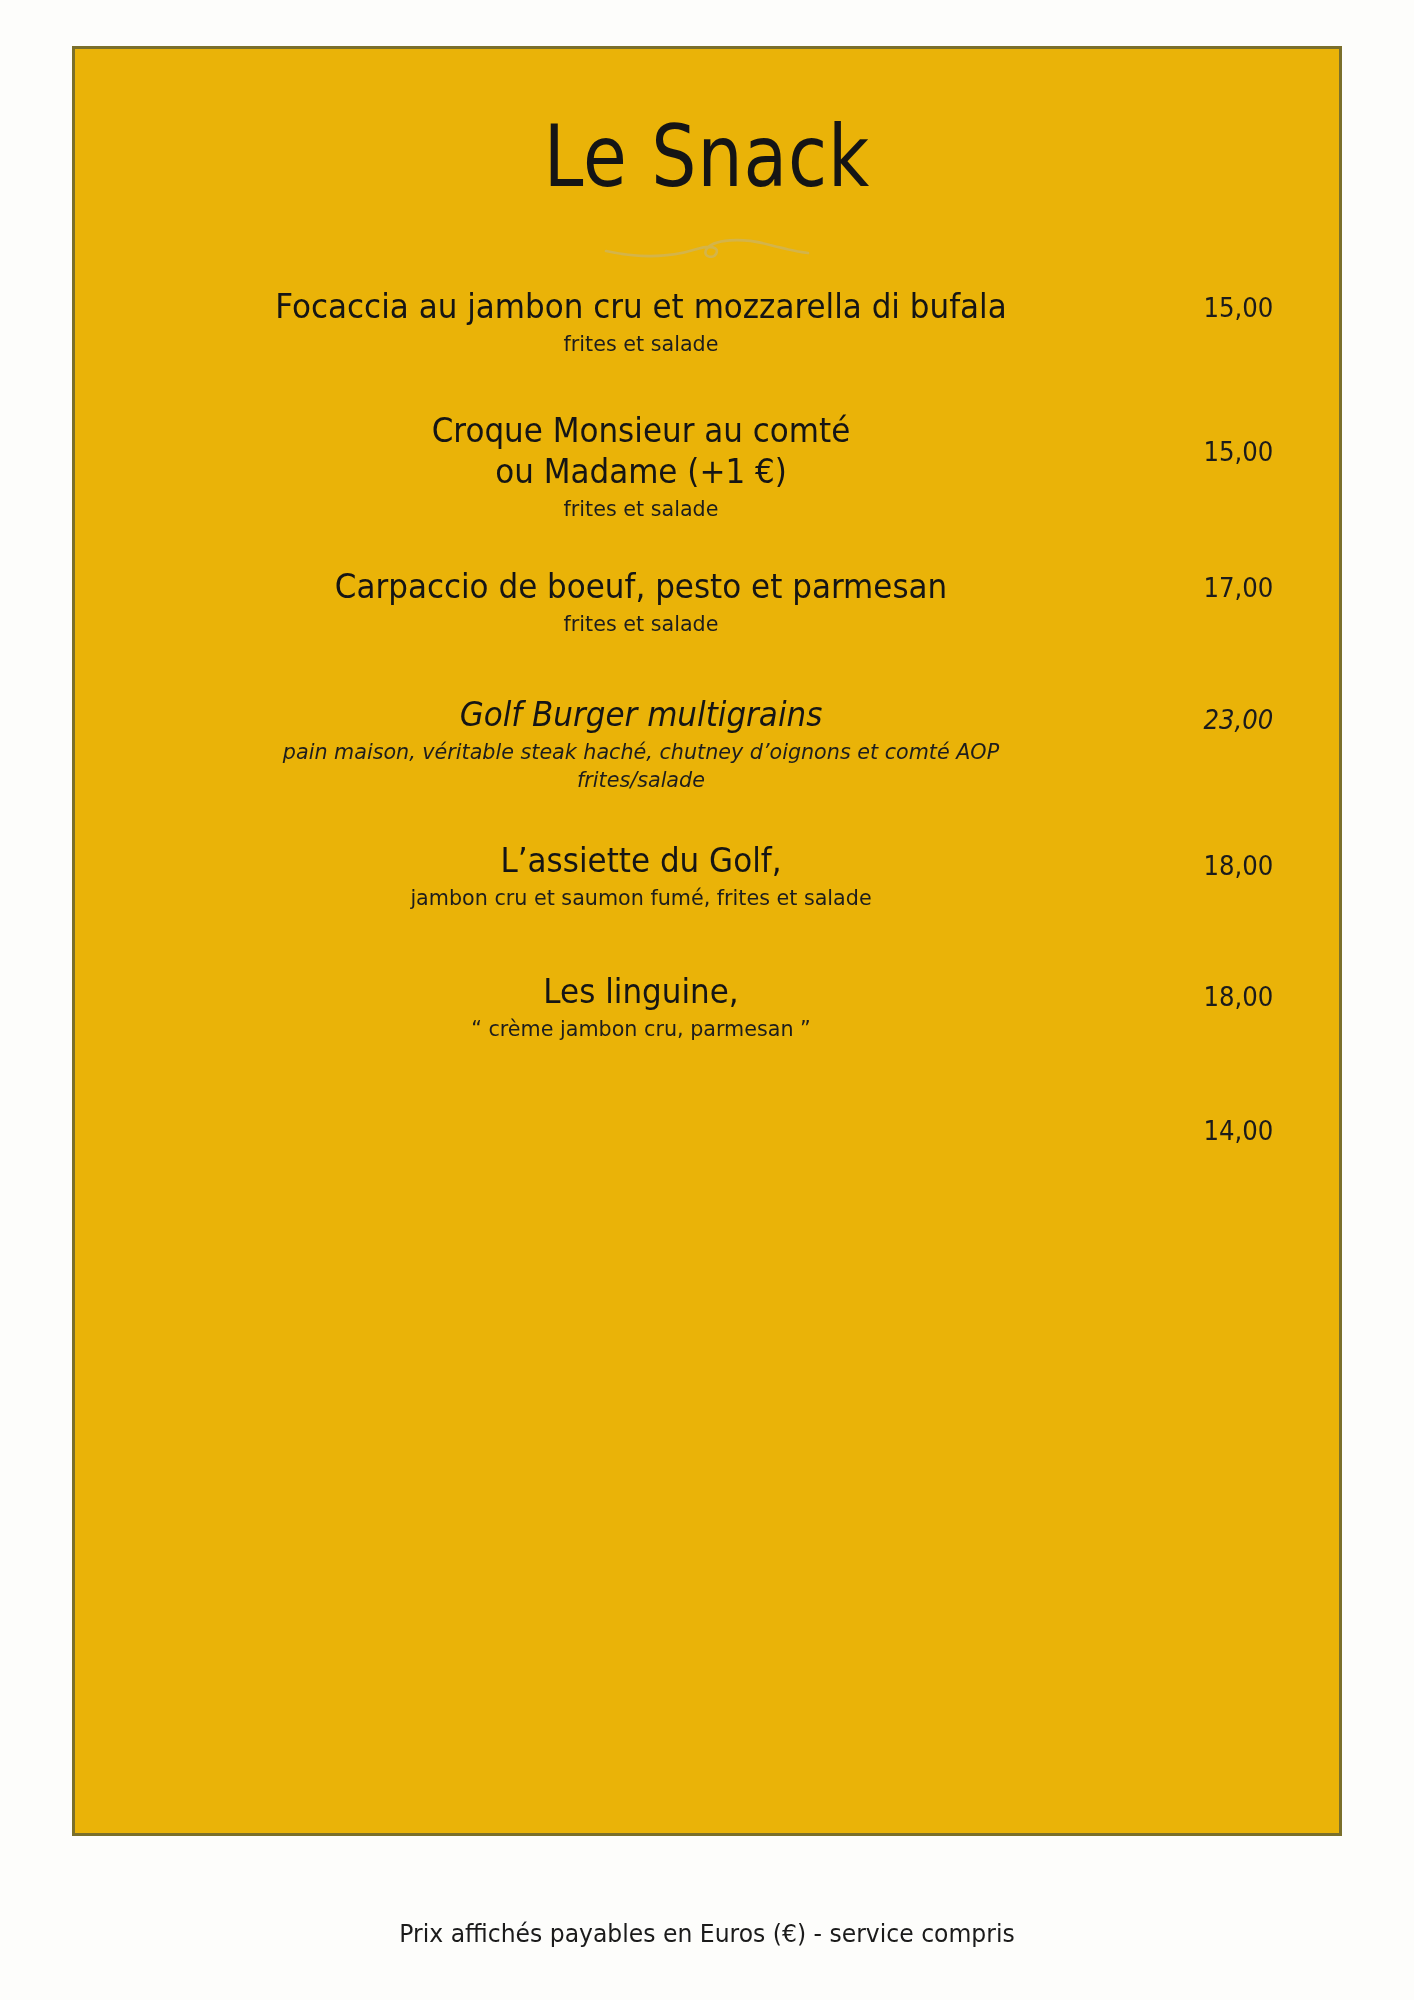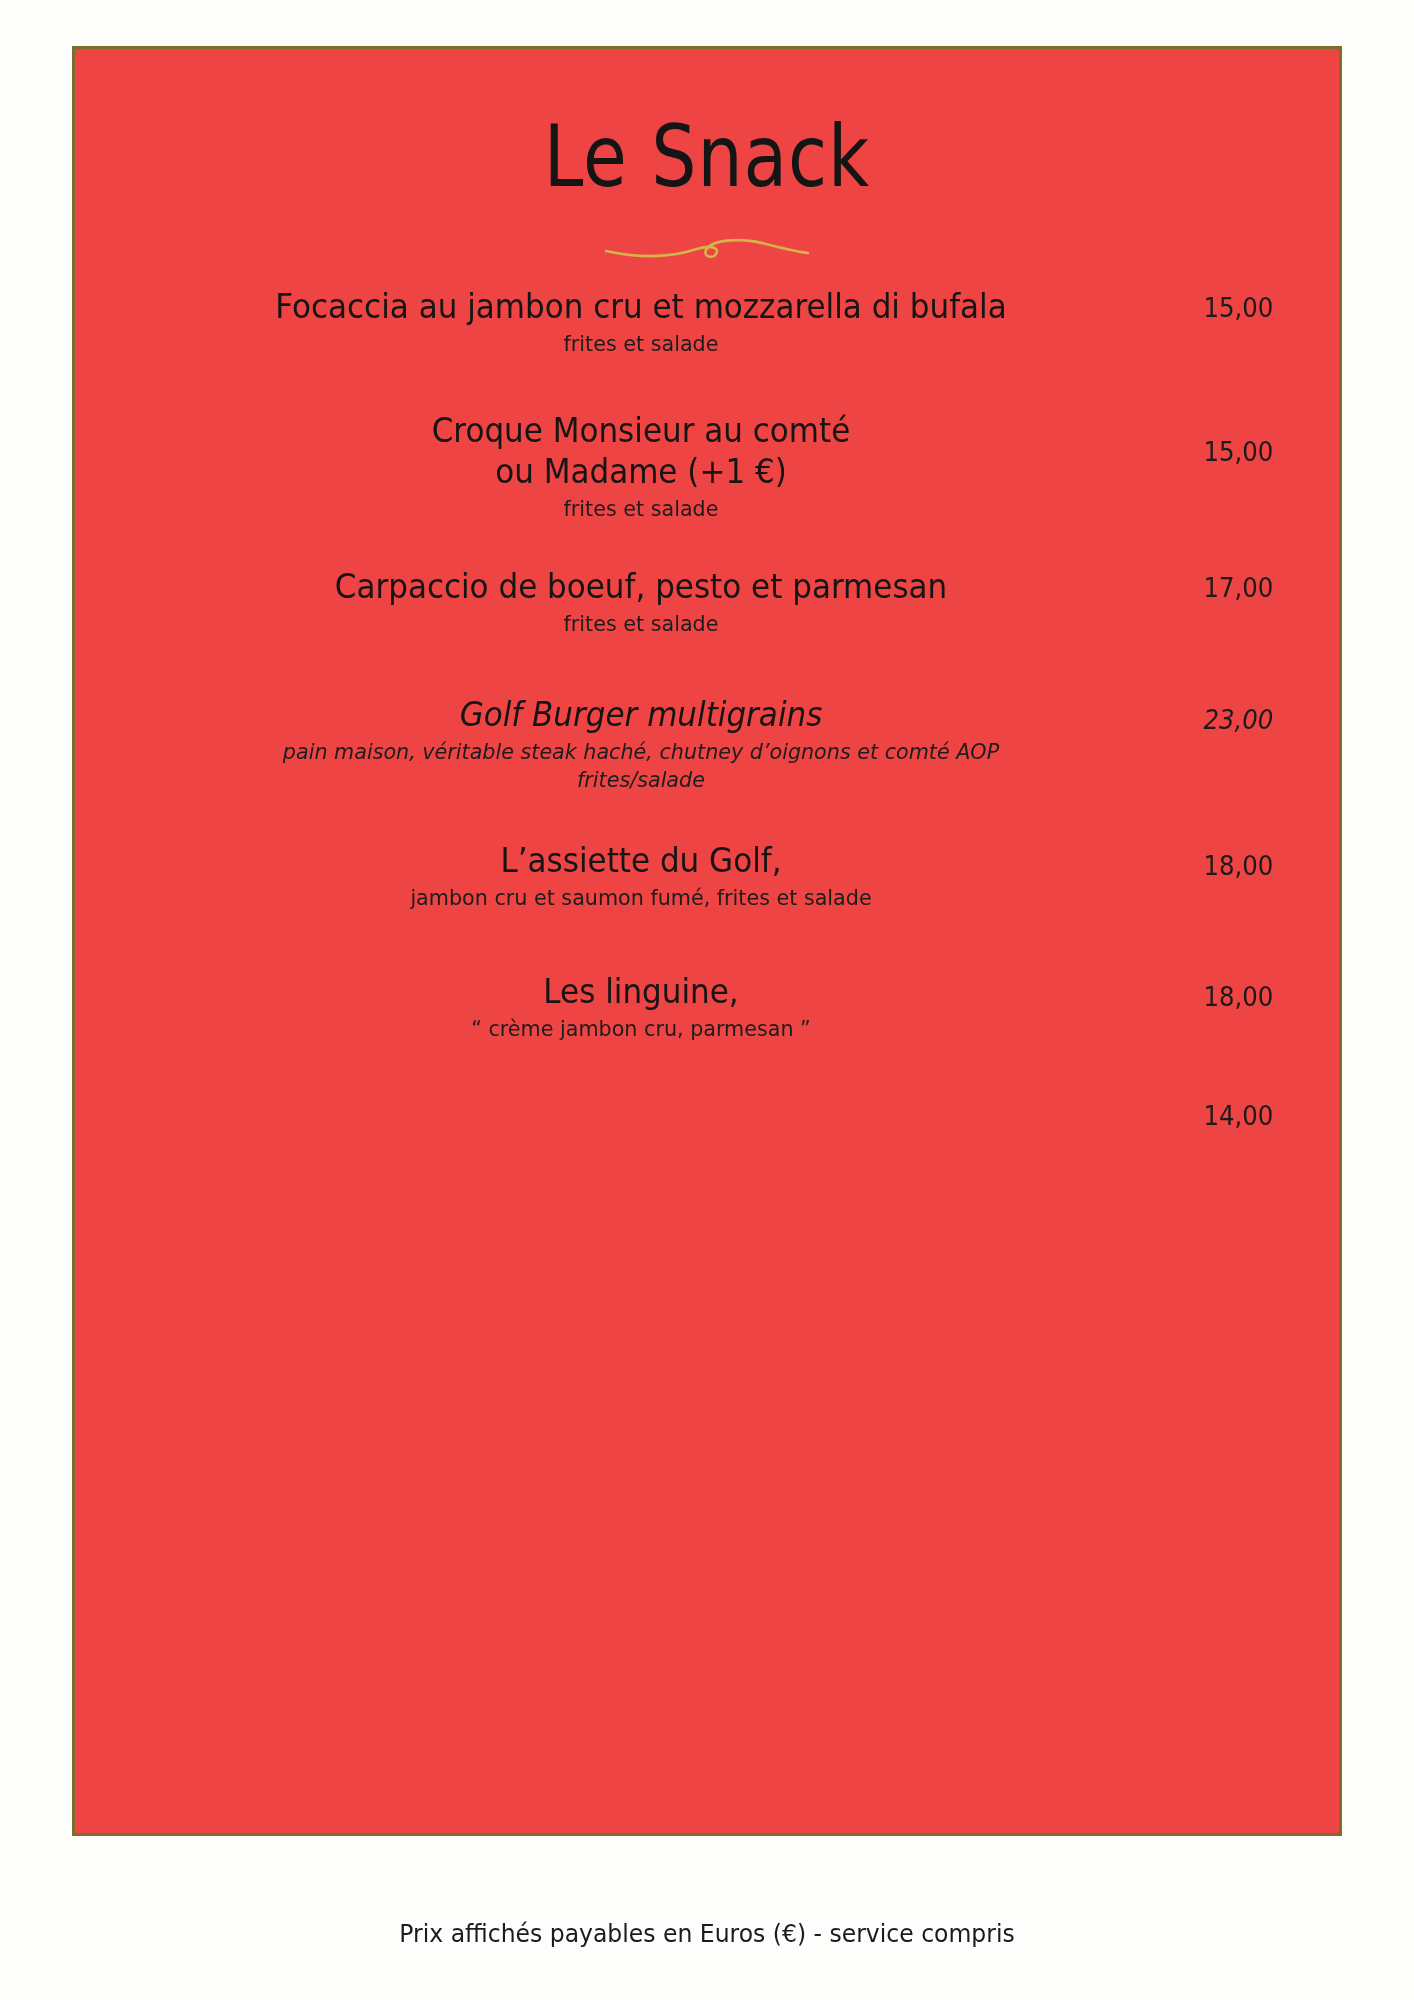--- a/index.html
+++ b/index.html
@@ -22,21 +22,21 @@
     box-sizing: border-box;
     padding: 46px 72px 0 72px;
   }
 
   .menu-frame {
     position: relative;
     box-sizing: border-box;
     width: 1270px;
     height: 1790px;
     border: 3px solid #7a6f2b;
-    background: #ef4444;
+    background: #eab308;
     padding: 40px 48px 0 48px;
   }
 
   .menu-title {
     text-align: center;
     font-size: 86px;
     line-height: 1.05;
     font-weight: 400;
     letter-spacing: 1px;
     margin-top: 22px;
@@ -105,21 +105,21 @@
     font-family: "DejaVu Sans", sans-serif;
     transform: scaleX(0.94);
   }
 
   
   .menu-item.i0 { margin-bottom: 52px; }
   .menu-item.i1 { margin-bottom: 44px; }
   .menu-item.i2 { margin-bottom: 56px; }
   .menu-item.i3 { margin-bottom: 46px; font-style: italic; }
   .menu-item.i4 { margin-bottom: 60px; }
-  .menu-item.i5 { margin-bottom: 47px; }
+  .menu-item.i5 { margin-bottom: 62px; }
   .menu-item.i6 { margin-bottom: 0; }
 
   .menu-item.i3 .item-price,
   .menu-item.i4 .item-price,
   .menu-item.i5 .item-price,
   .menu-item.i6 .item-price { top: 10px; }
 
   .menu-item.i1 .item-price { top: 26px; }
   .menu-item.i6 .item-name { font-size: 40px; }
 

